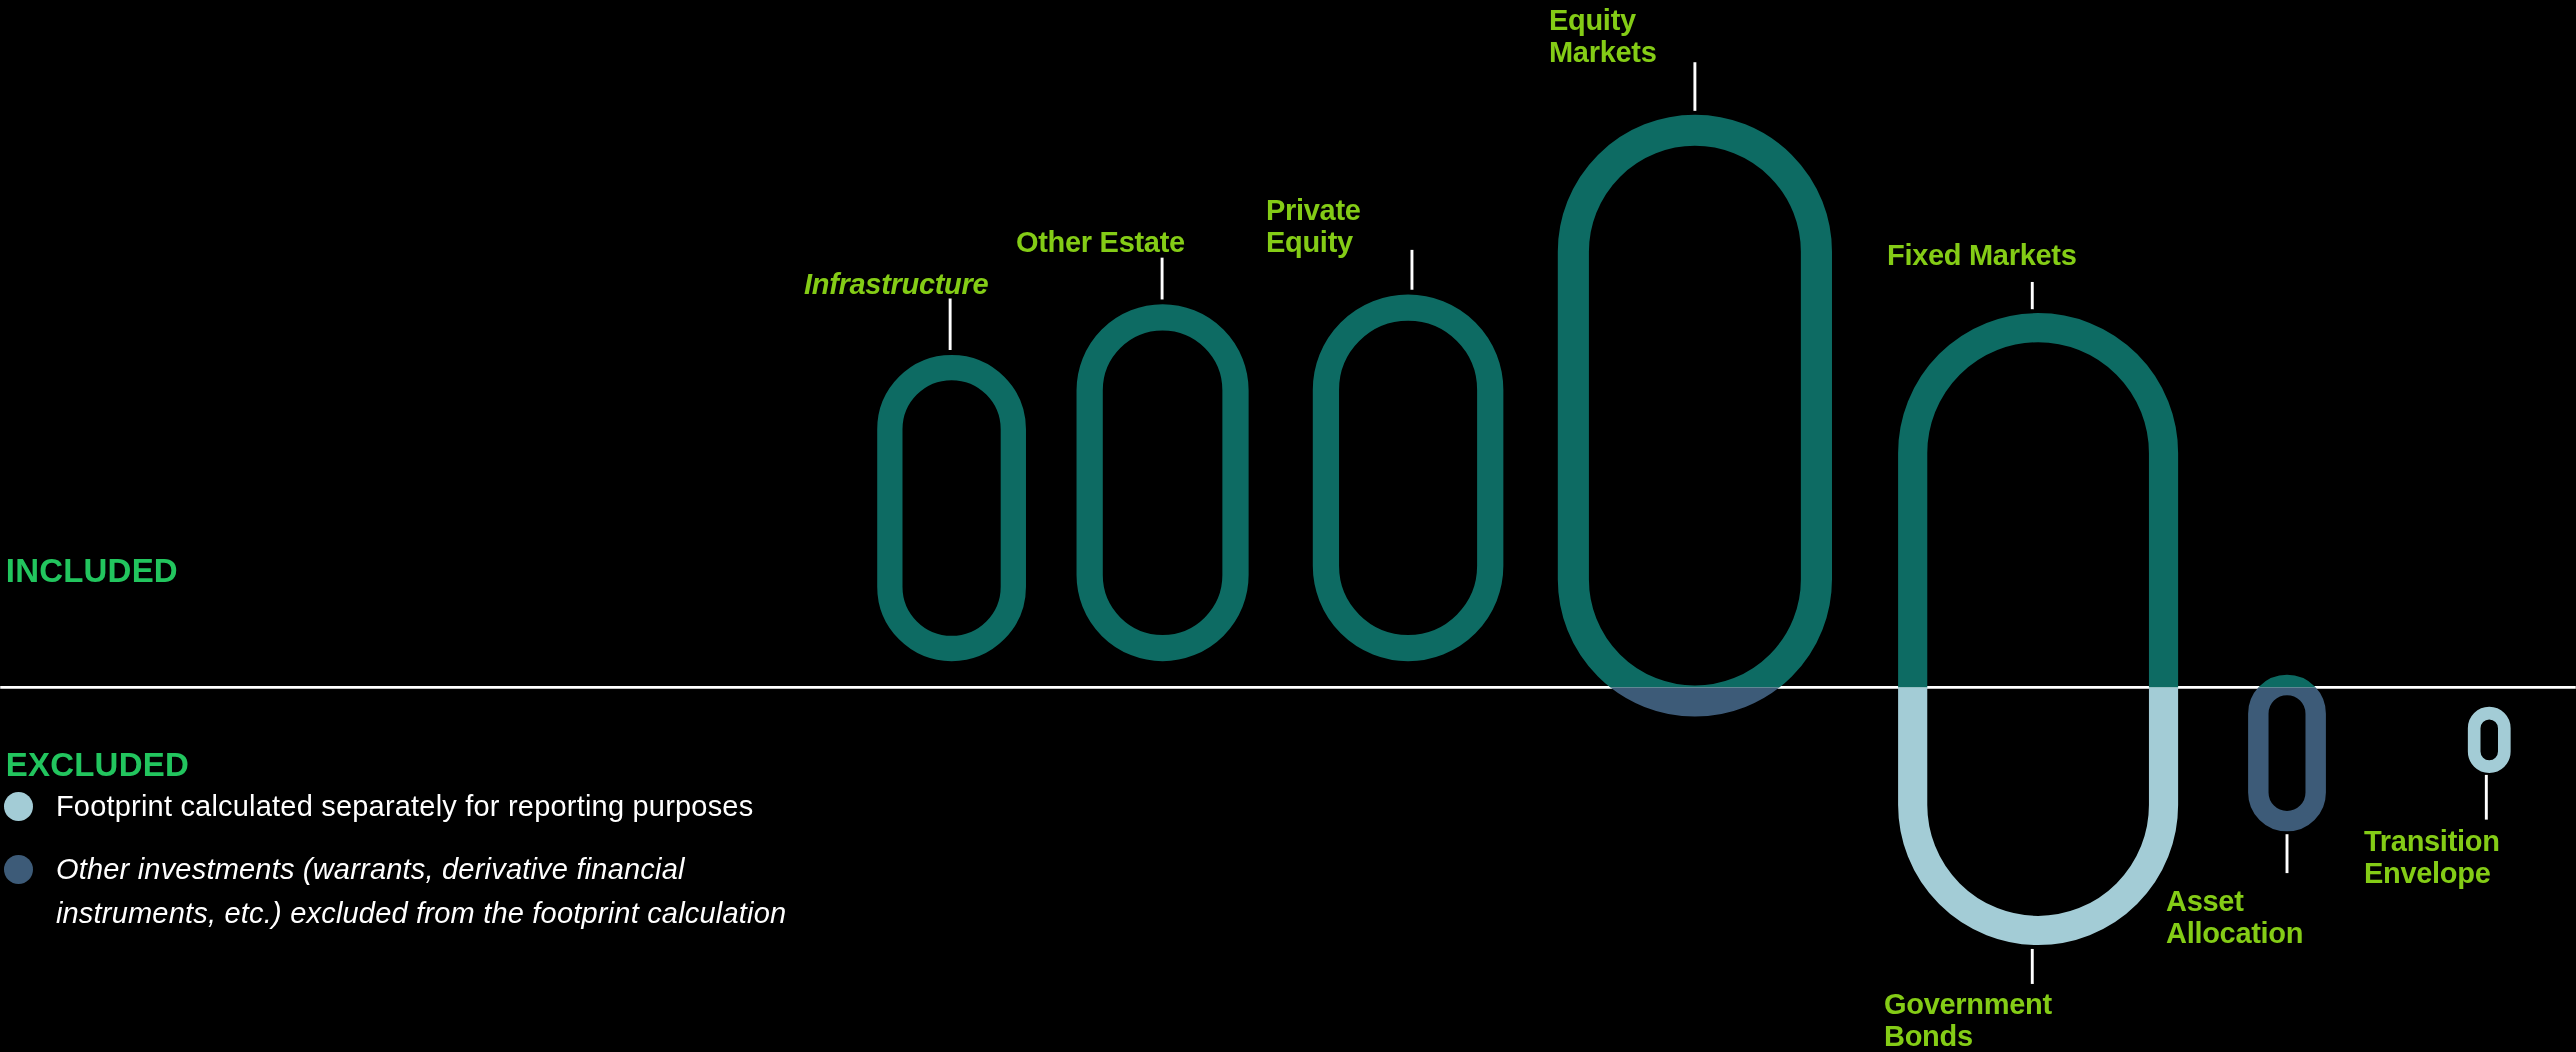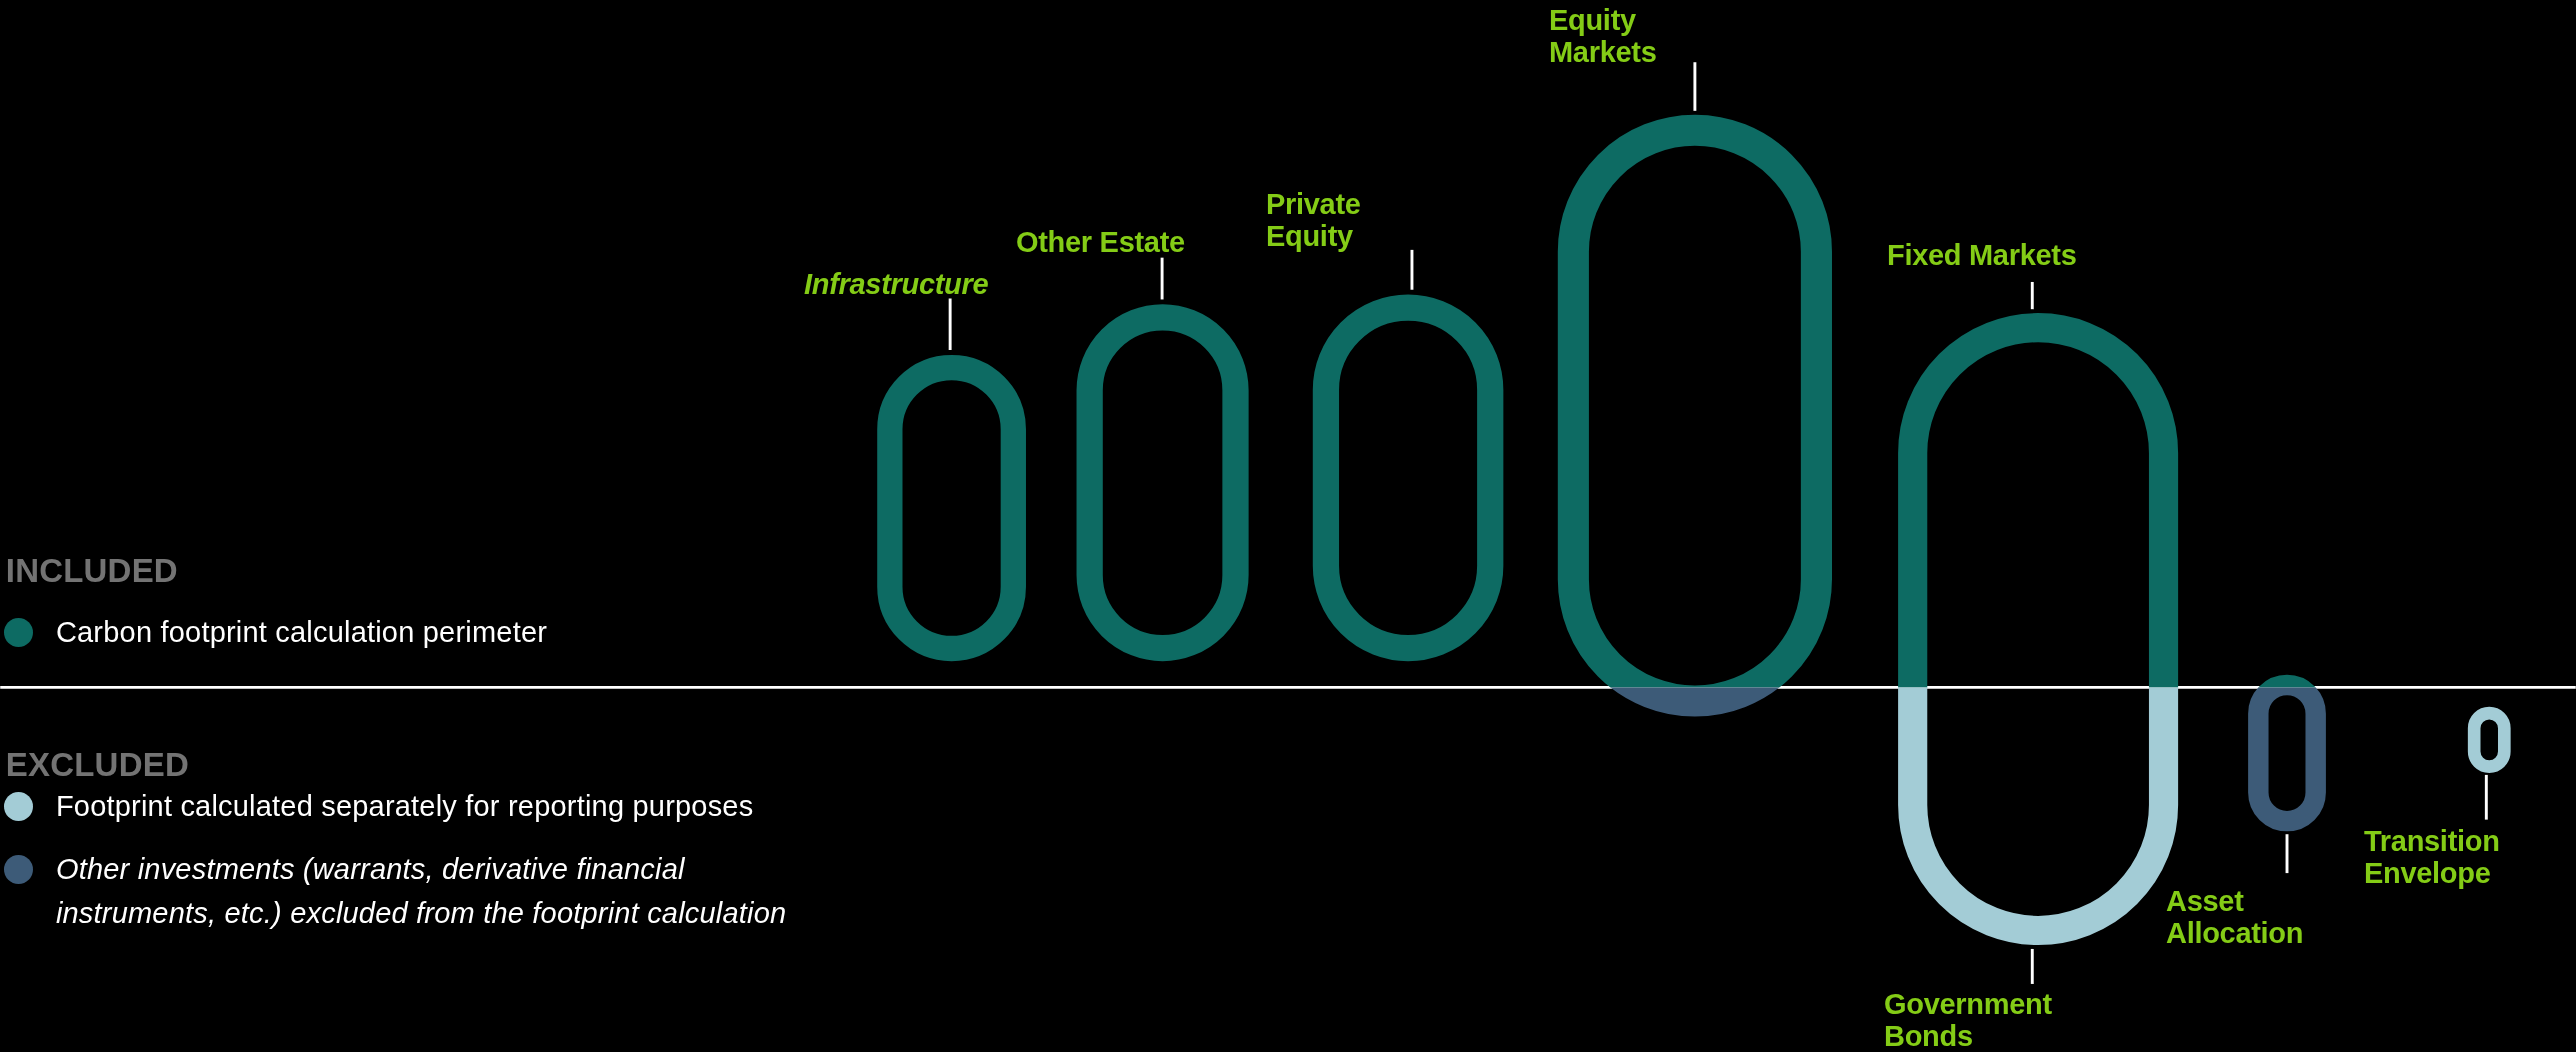--- a/index.html
+++ b/index.html
@@ -26,21 +26,21 @@
     font-size: 29px;
     line-height: 32px;
     font-weight: 700;
     letter-spacing: -0.3px;
     text-align: left;
     white-space: pre-line;
   }
   .legend-heading {
     position: absolute;
     left: 5.8px;
-    color: #737373;
+    color: #22c55e;
     font-size: 33px;
     line-height: 33px;
     font-weight: 700;
     letter-spacing: 0.2px;
   }
   .legend-item {
     position: absolute;
     left: 3.9px;
     display: flex;
     align-items: flex-start;
@@ -110,36 +110,32 @@
       <rect x="2322.5" y="704.5" width="59" height="140" rx="29.5" fill="none" stroke="#3d5b78" stroke-width="21" clip-path="url(#clipBelow)"></rect>
     </g>
 
     <rect x="2544.5" y="733.5" width="31" height="55" rx="15.5" fill="none" stroke="#a3ccd6" stroke-width="13"></rect>
   </svg>
 
   <div class="pill-label" style="left:1549px; top:3.9px;   width:292px;">Equity
 Markets</div>
   <div class="pill-label" style="left:804px;  top:268px; width:292px;font-style:italic;">Infrastructure</div>
   <div class="pill-label" style="left:1016px; top:226px; width:292px;">Other Estate</div>
-  <div class="pill-label" style="left:1266px; top:188px; width:292px;">Private
+  <div class="pill-label" style="left:1266px; top:194px; width:292px;">Private
 Equity</div>
   <div class="pill-label" style="left:1887px; top:239px; width:292px;">Fixed Markets</div>
   <div class="pill-label" style="left:2166px; top:885px; width:243px;">Asset
 Allocation</div>
   <div class="pill-label" style="left:1884px; top:988px;width:292px;">Government
 Bonds</div>
   <div class="pill-label" style="left:2364px; top:825px; width:243px;">Transition
 Envelope</div>
 
   <div class="legend-heading" style="top:554px;">INCLUDED</div>
 
-  <div class="legend-item" style="top:610px;">
-    <span class="legend-dot dot-teal"></span>
-    <span class="legend-text">Carbon footprint calculation perimeter</span>
-  </div>
 
   <div class="legend-heading" style="top:748px;text-align:center;">EXCLUDED</div>
 
   <div class="legend-item" style="top:784px;">
     <span class="legend-dot dot-light"></span>
     <span class="legend-text">Footprint calculated separately for reporting purposes</span>
   </div>
 
   <div class="legend-item" style="top:847px;font-style:italic;">
     <span class="legend-dot dot-dark"></span>

